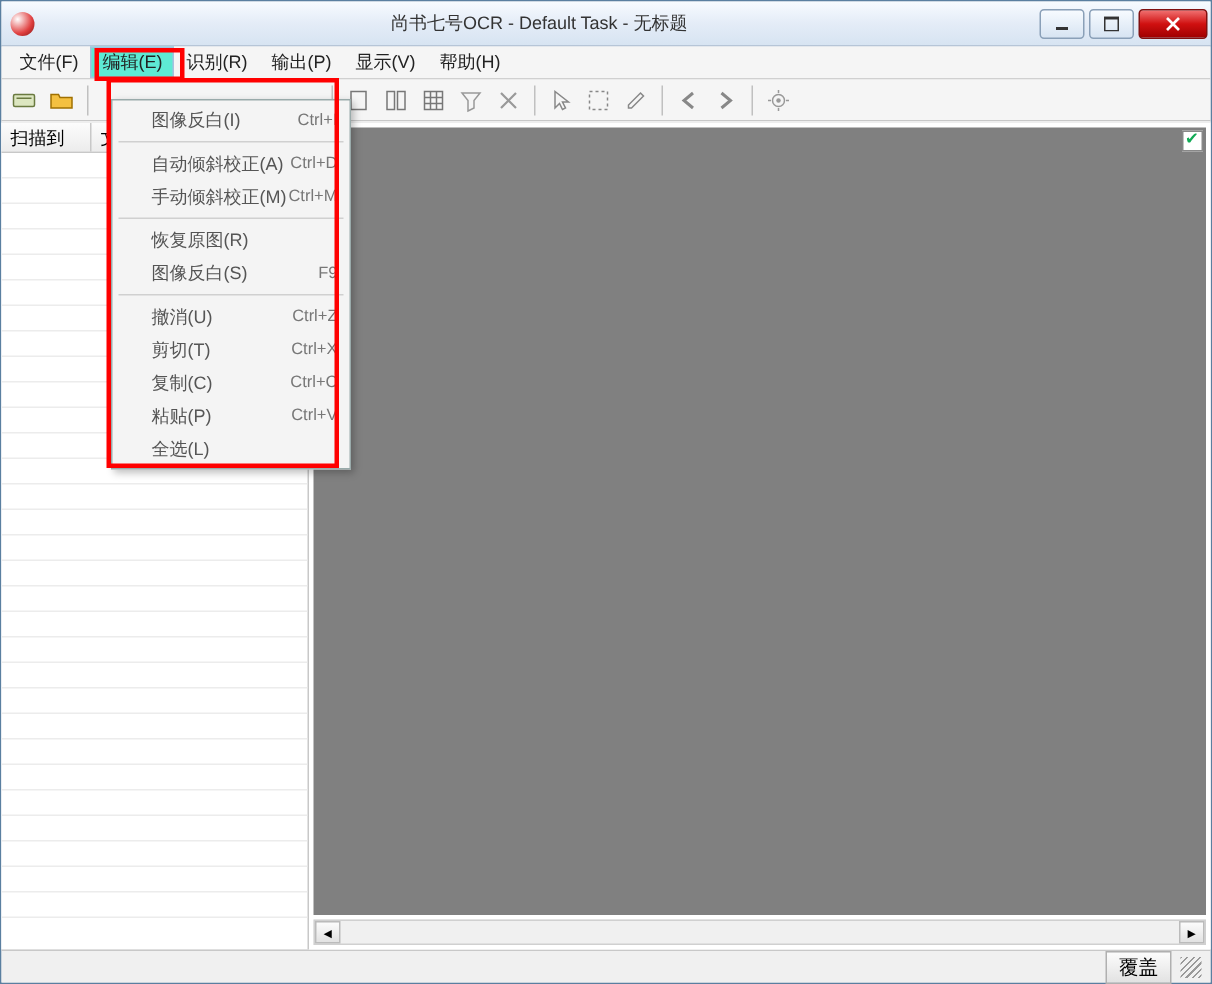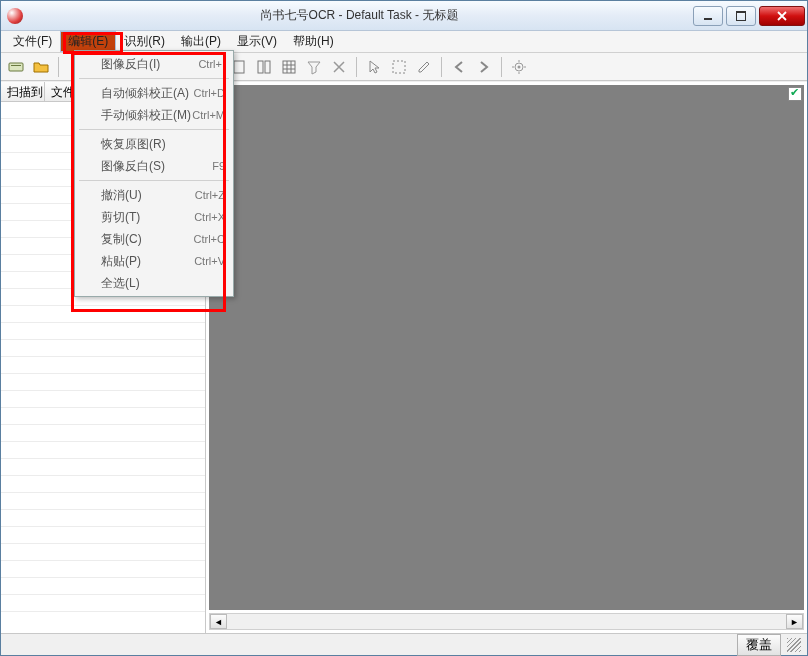--- a/index.html
+++ b/index.html
@@ -12,54 +12,54 @@
 .titlebar .app-icon { width: 16px; height: 16px; margin-right: 6px; position: relative; }
 .titlebar .app-icon::before { content: ""; position: absolute; inset: 0; border-radius: 50%; background: radial-gradient(circle at 30% 30%, #fff, #e04040 60%, #801010); }
 .titlebar .title-text { flex: 1; color: #333; font-size: 12px; }
 .titlebar .win-controls { display: flex; gap: 0; }
 .titlebar .win-btn { width: 30px; height: 20px; border: 1px solid #8aa0b8; border-radius: 3px; margin-left: 3px; display: flex; align-items: center; justify-content: center; background: linear-gradient(#f7fbff, #d7e4f2); font-size: 10px; color: #333; }
 .titlebar .win-btn.close { width: 46px; background: linear-gradient(#f07070, #d01010 50%, #a00000); color: #fff; border-color: #801010; }
 
 
 .menubar { height: 22px; background: #f5f5f5; display: flex; align-items: stretch; padding: 0 4px; border-bottom: 1px solid #d0d0d0; }
 .menubar .mi { padding: 0 8px; display: flex; align-items: center; color: #222; cursor: default; }
-.menubar .mi.open { background: #c2410c; border: 1px solid #a8c0e0; padding: 4px 7px; }
+.menubar .mi.open { background: #5eead4; border: 1px solid #a8c0e0; padding: 4px 7px; }
 
 
 .toolbar { height: 28px; background: #f5f5f5; border-bottom: 1px solid #c8c8c8; display: flex; align-items: center; padding: 0 4px; gap: 3px; }
 .tbtn { width: 22px; height: 22px; display: flex; align-items: center; justify-content: center; border: 1px solid transparent; }
 .tsep { width: 1px; height: 20px; background: #c0c0c0; margin: 0 3px; }
 
 
 .content { flex: 1; display: flex; min-height: 0; background: #fff; border-top: 1px solid #eee; }
 
 .leftpanel { width: 205px; border-right: 1px solid #c8c8c8; display: flex; flex-direction: column; background: #fff; }
 .leftpanel .hdr { display: flex; height: 20px; border-bottom: 1px solid #c8c8c8; background: linear-gradient(#fcfcfc, #ececec); }
 .leftpanel .hdr .col { padding: 2px 6px; border-right: 1px solid #c8c8c8; font-size: 12px; white-space: nowrap; overflow: hidden; }
-.leftpanel .hdr .col:first-child { width: 44px; }
+.leftpanel .hdr .col:first-child { width: 60px; }
 .leftpanel .hdr .col:last-child { flex: 1; border-right: none; }
 .leftpanel .rows { flex: 1; overflow: hidden; }
 .leftpanel .rows .row { height: 17px; border-bottom: 1px solid #ececec; }
 
 .rightpanel { flex: 1; display: flex; flex-direction: column; background: #fff; position: relative; }
 .rightpanel .canvas-wrap { flex: 1; margin: 3px; background: #808080; position: relative; }
 .rightpanel .canvas-wrap .chk { position: absolute; top: 2px; right: 2px; width: 14px; height: 14px; border: 1px solid #888; background: #fff; }
 .rightpanel .canvas-wrap .chk::after { content: "✔"; position: absolute; top: -2px; left: 1px; font-size: 11px; color: #1a5; }
 .rightpanel .hscroll { height: 17px; background: #f0f0f0; margin: 0 3px 3px 3px; border: 1px solid #d0d0d0; position: relative; }
 .rightpanel .hscroll .arrow { position: absolute; top: 0; width: 17px; height: 15px; background: linear-gradient(#fcfcfc, #e2e2e2); border: 1px solid #bbb; display: flex; align-items: center; justify-content: center; font-size: 9px; }
 .rightpanel .hscroll .arrow.l { left: 0; }
 .rightpanel .hscroll .arrow.r { right: 0; }
 
 
 .statusbar { height: 22px; border-top: 1px solid #c8c8c8; background: #f0f0f0; display: flex; align-items: center; justify-content: flex-end; padding: 0 6px; }
 .statusbar .sb-btn { border: 1px solid #b0b0b0; background: linear-gradient(#fcfcfc, #e2e2e2); padding: 1px 8px; font-size: 13px; margin-left: 4px; }
 .statusbar .grip { width: 14px; height: 14px; margin-left: 6px; background: repeating-linear-gradient(135deg, #999 0 1px, transparent 1px 3px); }
 
 
-.dropdown { position: absolute; top: 49px; left: 73px; width: 160px; background: #f4f4f4; border: 1px solid #9aa; box-shadow: 2px 2px 5px rgba(0,0,0,0.25); padding: 2px; z-index: 20; }
+.dropdown { position: absolute; top: 65px; left: 73px; width: 160px; background: #f4f4f4; border: 1px solid #9aa; box-shadow: 2px 2px 5px rgba(0,0,0,0.25); padding: 2px; z-index: 20; }
 .dropdown .ditem { height: 22px; display: flex; align-items: center; padding: 0 6px 0 24px; color: #555; font-size: 12px; position: relative; cursor: default; }
 .dropdown .ditem .lbl { flex: 1; white-space: nowrap; }
 .dropdown .ditem .sc { color: #777; font-size: 11px; }
 .dropdown .ditem.enabled { color: #000; }
 .dropdown .ditem .sub { position: absolute; right: 6px; font-size: 10px; }
 .dropdown .dsep { height: 1px; background: #d0d0d0; margin: 3px 2px; }
 
 
 .hl { position: absolute; border: 3px solid #ff0000; pointer-events: none; z-index: 30; }
 

